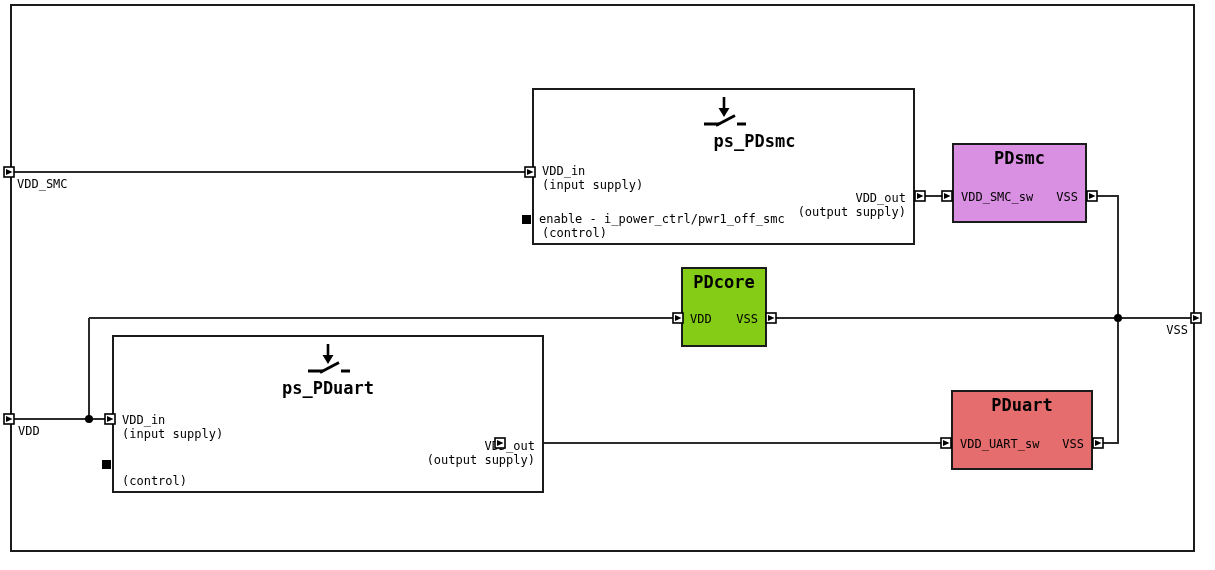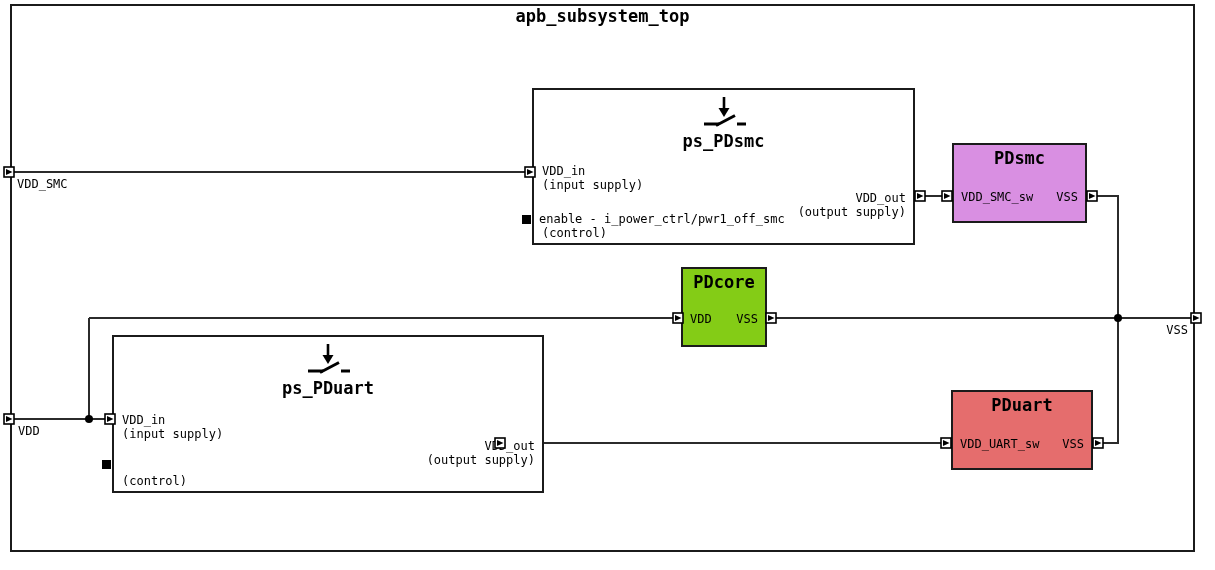--- a/index.html
+++ b/index.html
@@ -33,21 +33,20 @@
   .lbl.r{text-align:right;}
   .sw-icon{position:absolute;left:50%;margin-left:-24px;top:6px;}
   .net-label{position:absolute;font-size:12px;white-space:pre;}
 </style>
 </head>
 <body>
 
 <div class="canvas">
 
   <div class="boundary"></div>
-  <div class="main-title">apb_subsystem_top</div>
 
   <div class="wire h" style="left:10px;top:171px;width:522px;"></div>
   <div class="wire h" style="left:915px;top:195px;width:37px;"></div>
   <div class="wire h" style="left:1087px;top:195px;width:32px;"></div>
   <div class="wire v" style="left:1117px;top:195px;height:249px;"></div>
   <div class="wire h" style="left:767px;top:317px;width:429px;"></div>
   <div class="wire h" style="left:89px;top:317px;width:592px;"></div>
   <div class="wire h" style="left:10px;top:418px;width:102px;"></div>
   <div class="wire v" style="left:88px;top:318px;height:102px;"></div>
   <div class="wire h" style="left:496px;top:442px;width:456px;"></div>
@@ -75,21 +74,21 @@
   <div class="net-label" style="left:1140px;top:323px;width:48px;text-align:right;">VSS</div>
 
   <div class="block" style="left:532px;top:88px;width:383px;height:157px;">
     <svg class="sw-icon" width="48" height="34" viewBox="0 0 48 34">
       <line x1="24" y1="1" x2="24" y2="13" stroke="#000" stroke-width="2.6"></line>
       <polygon points="18.5,12 29.5,12 24,21" fill="#000"></polygon>
       <line x1="4" y1="28" x2="19" y2="28" stroke="#000" stroke-width="3"></line>
       <line x1="16" y1="29.5" x2="35" y2="19.5" stroke="#000" stroke-width="3"></line>
       <line x1="37" y1="28" x2="46" y2="28" stroke="#000" stroke-width="3"></line>
     </svg>
-    <div class="blk-title" style="top:41px;">ps_PDsmc</div>
+    <div class="blk-title" style="top:41px;padding-left:31px;">ps_PDsmc</div>
     <div class="lbl" style="left:8px;top:75px;">VDD_in</div>
     <div class="lbl" style="left:8px;top:89px;">(input supply)</div>
     <div class="lbl" style="left:5px;top:123px;">enable - i_power_ctrl/pwr1_off_smc</div>
     <div class="lbl" style="left:8px;top:137px;">(control)</div>
     <div class="lbl r" style="right:7px;top:102px;">VDD_out</div>
     <div class="lbl r" style="right:7px;top:116px;">(output supply)</div>
   </div>
   <svg class="port" style="left:524px;top:166px;" viewBox="0 0 12 12">
       <rect x="1" y="1" width="10" height="10" fill="#fff" stroke="#000" stroke-width="1.6"></rect>
       <polygon points="3,3 9.5,6 3,9" fill="#000"></polygon>

